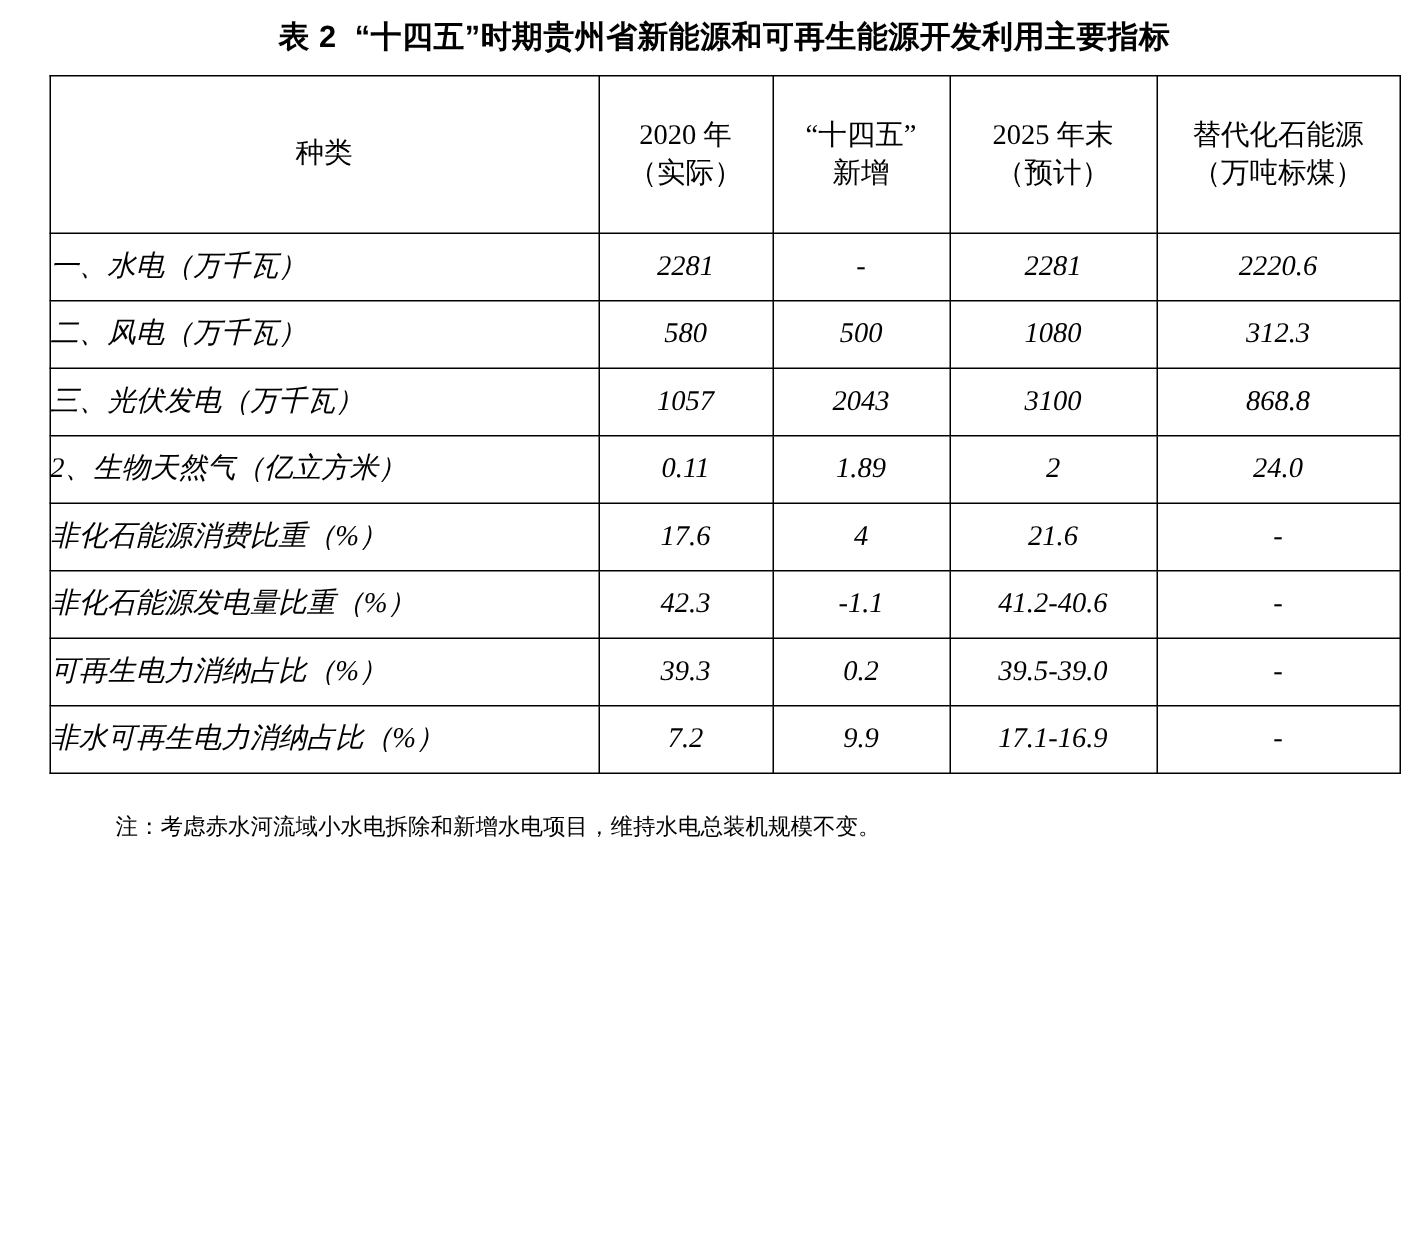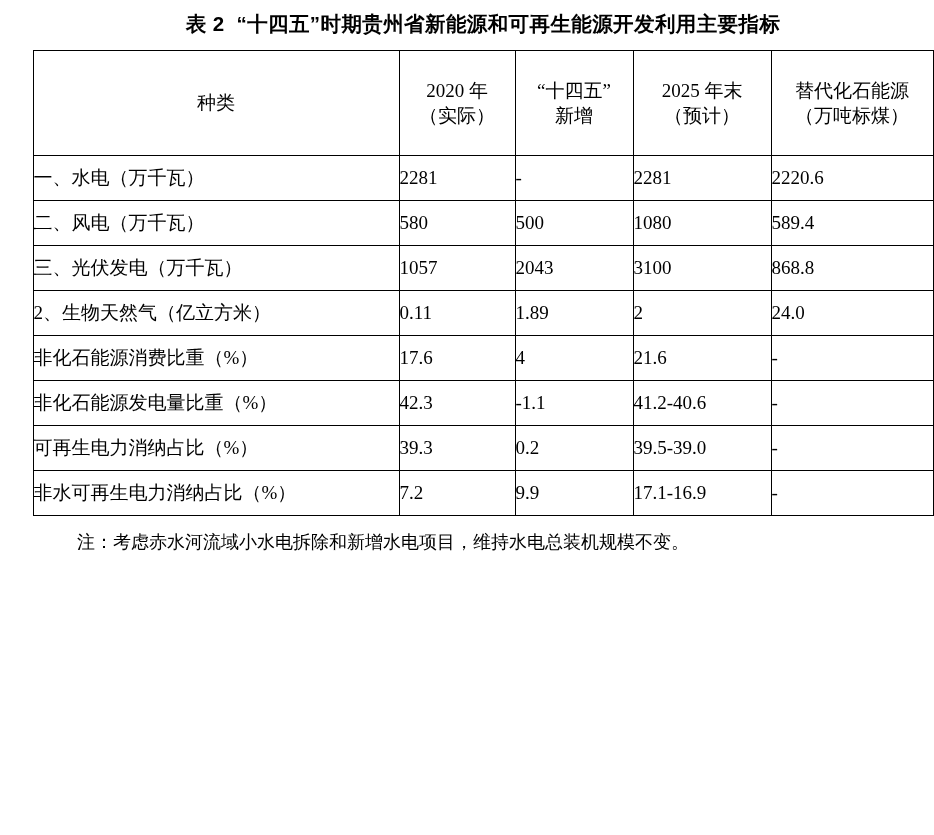--- a/index.html
+++ b/index.html
@@ -58,35 +58,36 @@
     text-align: center;
     height: 104px;
     padding: 4px 2px;
   }
   thead .hd-line {
     display: block;
     white-space: nowrap;
   }
   tbody td {
     height: 44px;
+    font-style: italic;
   }
   td.label {
     text-align: left;
     padding-left: 16px;
     white-space: nowrap;
   }
   td.num {
-    text-align: left;
+    text-align: center;
     white-space: nowrap;
   }
   .note {
     width: 900px;
-    margin: 0 auto;
+    margin: 12px auto;
     padding-top: 14px;
-    font-size: 18px;
+    font-size: 15px;
     text-align: left;
     padding-left: 44px;
     box-sizing: border-box;
     white-space: nowrap;
   }
 </style>
 </head>
 <body>
 
 <div class="page">
@@ -132,21 +133,21 @@
         <td class="num">2281</td>
         <td class="num">-</td>
         <td class="num">2281</td>
         <td class="num">2220.6</td>
       </tr>
       <tr>
         <td class="label">二、风电（万千瓦）</td>
         <td class="num">580</td>
         <td class="num">500</td>
         <td class="num">1080</td>
-        <td class="num">589.4</td>
+        <td class="num">312.3</td>
       </tr>
       <tr>
         <td class="label">三、光伏发电（万千瓦）</td>
         <td class="num">1057</td>
         <td class="num">2043</td>
         <td class="num">3100</td>
         <td class="num">868.8</td>
       </tr>
       <tr>
         <td class="label">2、生物天然气（亿立方米）</td>

